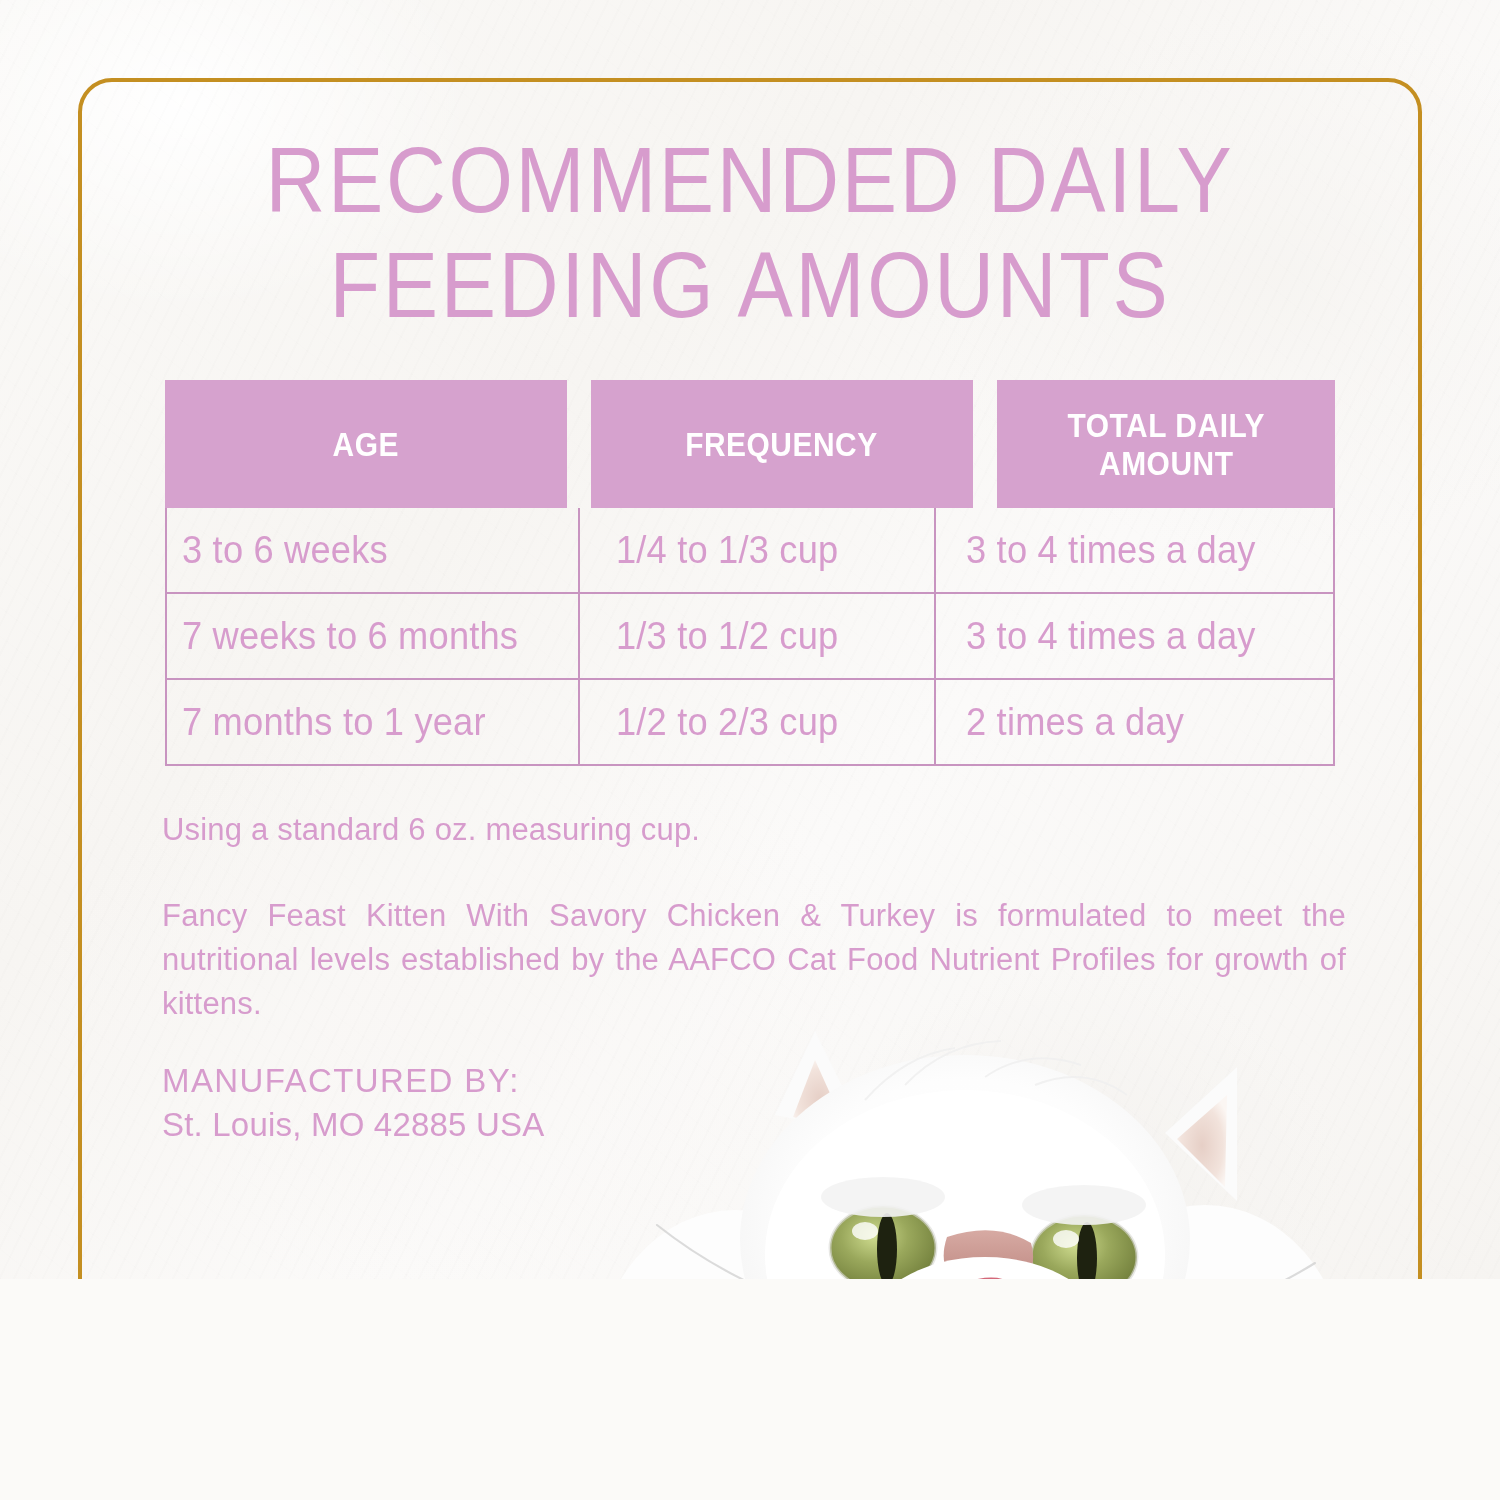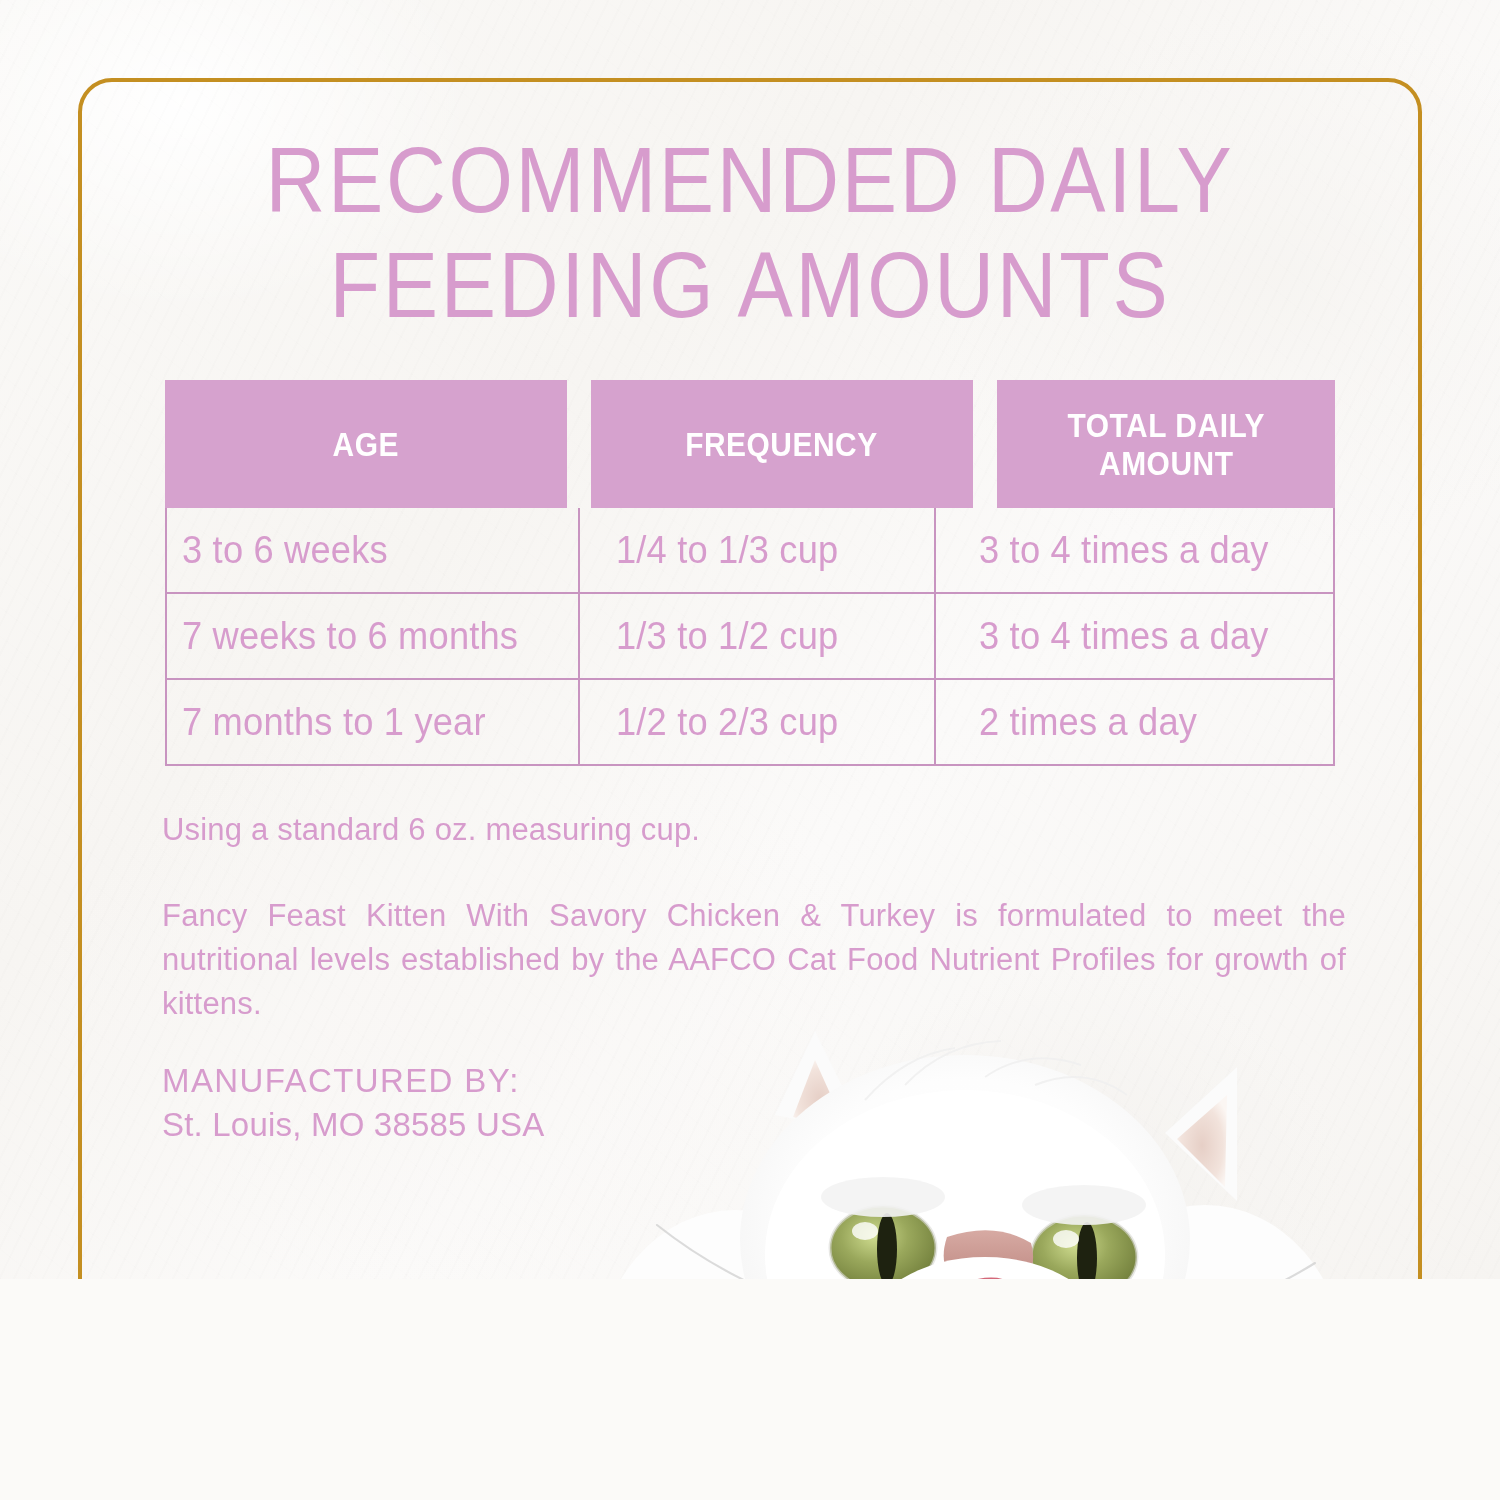--- a/index.html
+++ b/index.html
@@ -118,21 +118,21 @@
     font-size: 39px;
     letter-spacing: .2px;
     box-sizing: border-box;
     padding-left: 30px;
     overflow: hidden;
     white-space: nowrap;
   }
   .td-inner { transform: scaleX(.93); transform-origin: 0 50%; display:block; }
   .td.c1 { width: 413px; border-right: 2px solid #c894c0; padding-left: 15px; }
   .td.c2 { width: 356px; border-right: 2px solid #c894c0; padding-left: 36px; }
-  .td.c3 { width: 397px; padding-left: 43px; }
+  .td.c3 { width: 397px; padding-left: 30px; }
 
   
   .body-copy {
     position: absolute;
     color: #d79ccd;
     font-size: 31px;
     line-height: 1.42;
     letter-spacing: .2px;
   }
   #note-cup { left: 162px; top: 808px; width: 900px; }
@@ -356,16 +356,16 @@
           </div>
       </div>
     </div>
   </div>
 
   <div class="body-copy" id="note-cup">Using a standard 6 oz. measuring cup.</div>
   <div class="body-copy" id="aafco-text">Fancy Feast Kitten With Savory Chicken &amp; Turkey is formulated to meet the nutritional levels established by the AAFCO Cat Food Nutrient Profiles for growth of kittens.</div>
 
   <div id="manufacturer">
     <div id="mfr-heading">MANUFACTURED BY:</div>
-    <div class="mfr-line">St. Louis, MO 38585 USA</div>
+    <div class="mfr-line">St. Louis, MO 42885 USA</div>
   </div>
 
 </div>
 
 </body></html>

